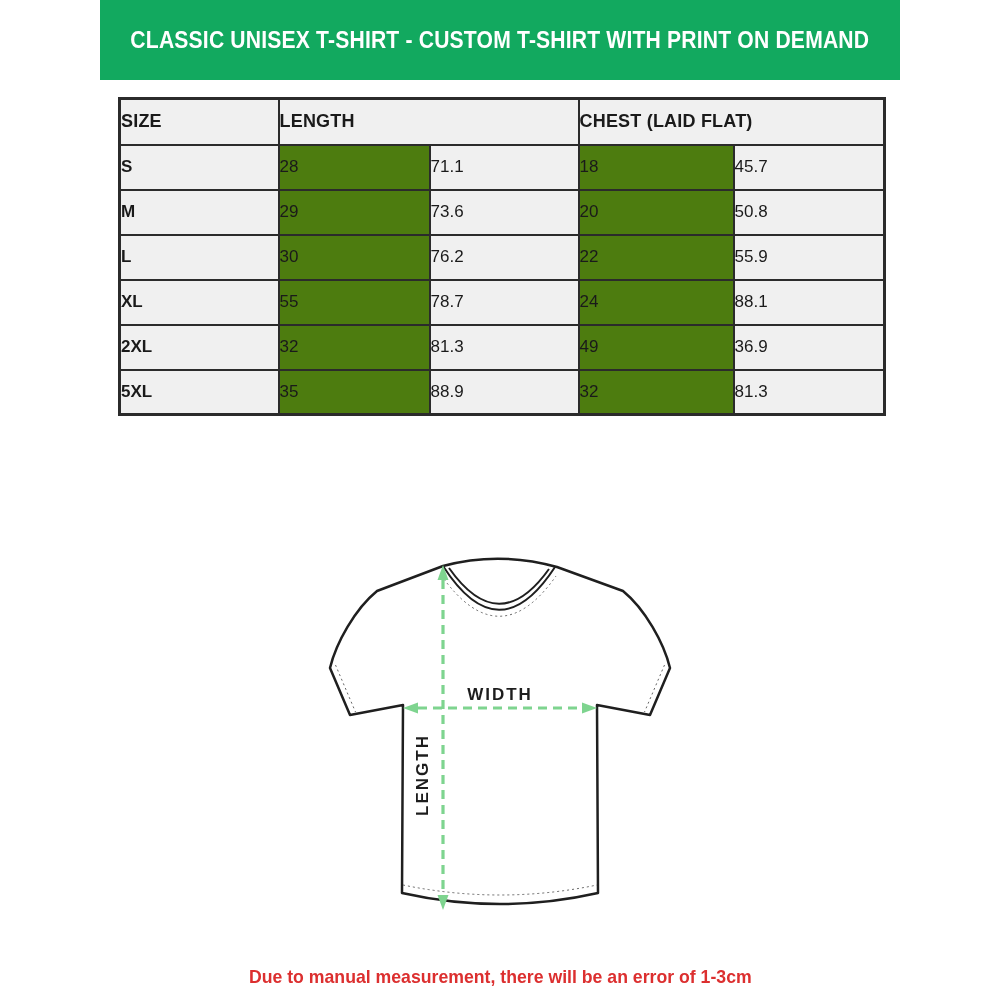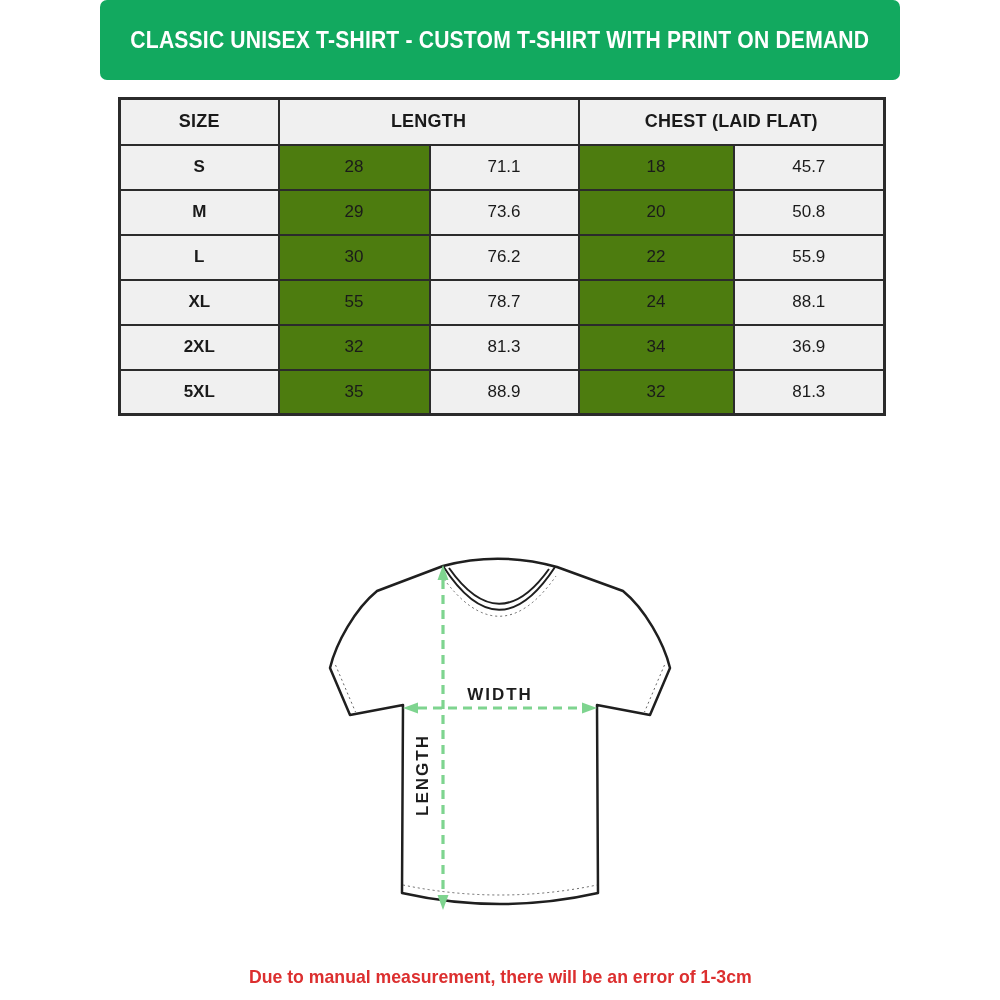--- a/index.html
+++ b/index.html
@@ -18,21 +18,21 @@
     background: #ffffff;
     font-family: "Liberation Sans", sans-serif;
     overflow: hidden;
   }
   
   .banner {
     position: absolute;
     left: 100px; top: 0;
     width: 800px; height: 80px;
     background: var(--green);
-    display: flex; align-items: center; justify-content: center; border-radius: 7px;
+    display: flex; align-items: center; justify-content: center;
   }
   .banner-text {
     display: inline-block;
     color: #ffffff;
     font-size: 24px;
     font-weight: bold;
     white-space: nowrap;
     transform: scaleX(0.88);
     transform-origin: center;
     letter-spacing: 0.2px;
@@ -41,21 +41,21 @@
   .size-table {
     position: absolute;
     left: 118px; top: 97px;
     width: 765px;
     border-collapse: collapse;
     table-layout: fixed;
     border: 3px solid var(--line);
   }
   .size-table th, .size-table td {
     border: 2px solid var(--line);
-    text-align: center;
+    text-align: left;
     vertical-align: middle;
     color: #1a1a1a;
   }
   .size-table thead th {
     height: 46px;
     background: var(--cell-gray);
     font-size: 18px;
     font-weight: bold;
     letter-spacing: 0.2px;
   }
@@ -143,21 +143,21 @@
           <td class="c-size">XL</td>
           <td class="c-in">55</td>
           <td class="c-cm">78.7</td>
           <td class="c-in">24</td>
           <td class="c-cm">88.1</td>
         </tr>
         <tr>
           <td class="c-size">2XL</td>
           <td class="c-in">32</td>
           <td class="c-cm">81.3</td>
-          <td class="c-in">34</td>
+          <td class="c-in">49</td>
           <td class="c-cm">36.9</td>
         </tr>
         <tr>
           <td class="c-size">5XL</td>
           <td class="c-in">35</td>
           <td class="c-cm">88.9</td>
           <td class="c-in">32</td>
           <td class="c-cm">81.3</td>
         </tr>
       </tbody>

